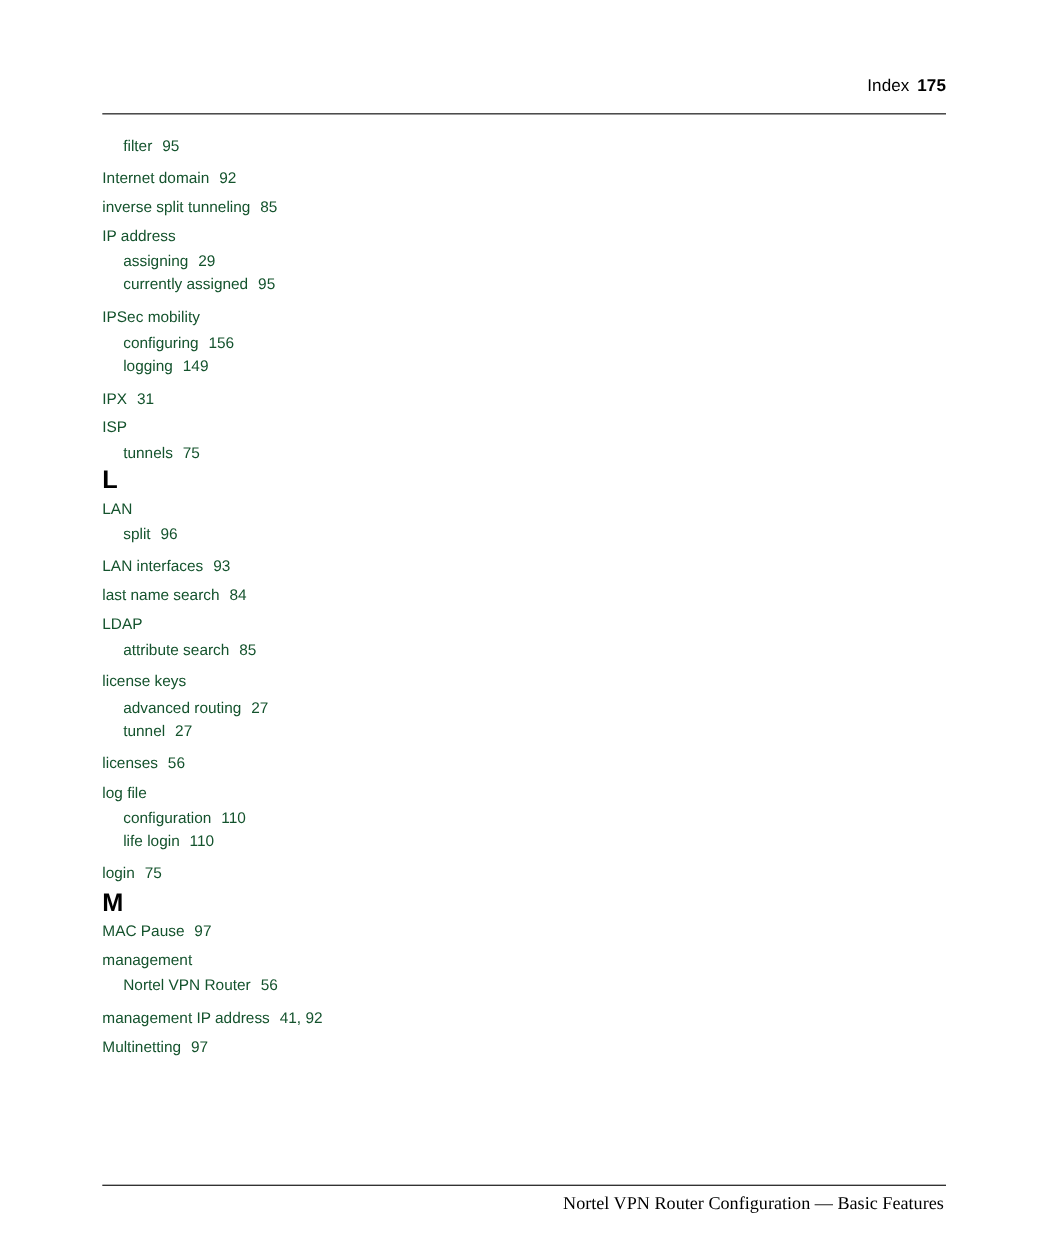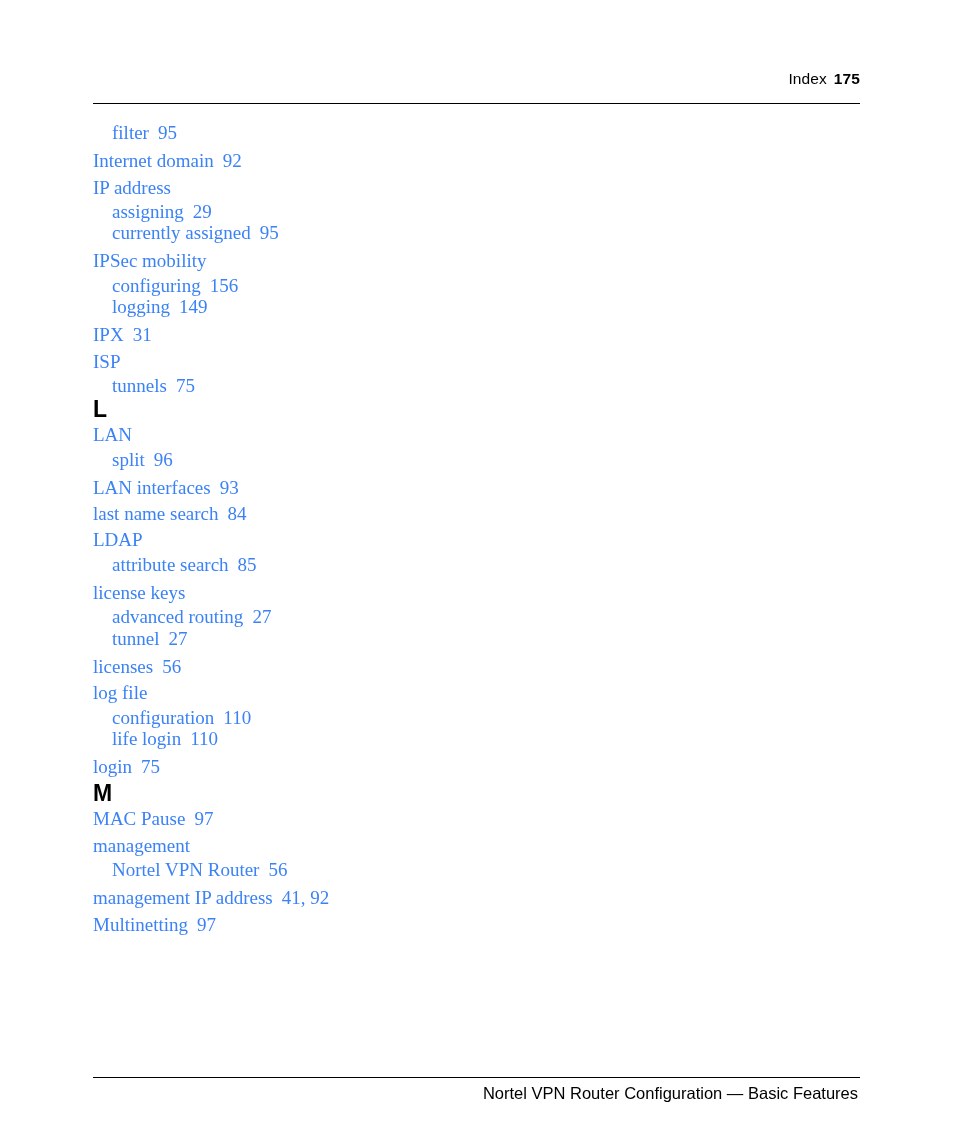--- a/index.html
+++ b/index.html
@@ -73,23 +73,23 @@
     margin: 0;
     padding: 0;
   }
 
   .entry-group {
     margin: 0;
     padding: 0;
   }
 
   .entry {
-    font-family: Liberation Serif, serif;
-    font-size: 19px;
-    color: #3b82f6;
+    font-family: Liberation Sans, sans-serif;
+    font-size: 14px;
+    color: #14532d;
     line-height: 26.3px;
     white-space: nowrap;
     margin: 0;
     padding: 0;
   }
   .entry.level-1 {
     padding-left: 0;
   }
   .entry.level-2 {
     padding-left: 19px;
@@ -104,41 +104,42 @@
   
   .gap-after { margin-bottom: 5px; }
 
   
   .page-footer {
     position: absolute;
     left: 93px;
     top: 1060px;
     width: 765px;
     text-align: right;
-    font-family: Liberation Sans, sans-serif;
+    font-family: Liberation Serif, serif;
     font-size: 16.5px;
     color: #000000;
     white-space: nowrap;
   }
 </style>
 </head>
 <body>
 
 <div class="page">
 
   <div class="page-header">
     <span class="hdr-label">Index</span><span class="hdr-num">175</span>
   </div>
 
   <div class="rule rule-top"></div>
 
   <div class="index-body" id="index-body">
       <div class="entry-group">
         <div class="entry level-2 gap-after"><span class="term">filter</span><span class="pages">95</span></div>
         <div class="entry level-1"><span class="term">Internet domain</span><span class="pages">92</span></div>
+        <div class="entry level-1"><span class="term">inverse split tunneling</span><span class="pages">85</span></div>
         <div class="entry level-1"><span class="term">IP address</span><span class="pages"></span></div>
         <div class="entry level-2"><span class="term">assigning</span><span class="pages">29</span></div>
         <div class="entry level-2 gap-after"><span class="term">currently assigned</span><span class="pages">95</span></div>
         <div class="entry level-1"><span class="term">IPSec mobility</span><span class="pages"></span></div>
         <div class="entry level-2"><span class="term">configuring</span><span class="pages">156</span></div>
         <div class="entry level-2 gap-after"><span class="term">logging</span><span class="pages">149</span></div>
         <div class="entry level-1"><span class="term">IPX</span><span class="pages">31</span></div>
         <div class="entry level-1"><span class="term">ISP</span><span class="pages"></span></div>
         <div class="entry level-2"><span class="term">tunnels</span><span class="pages">75</span></div>
       </div>

